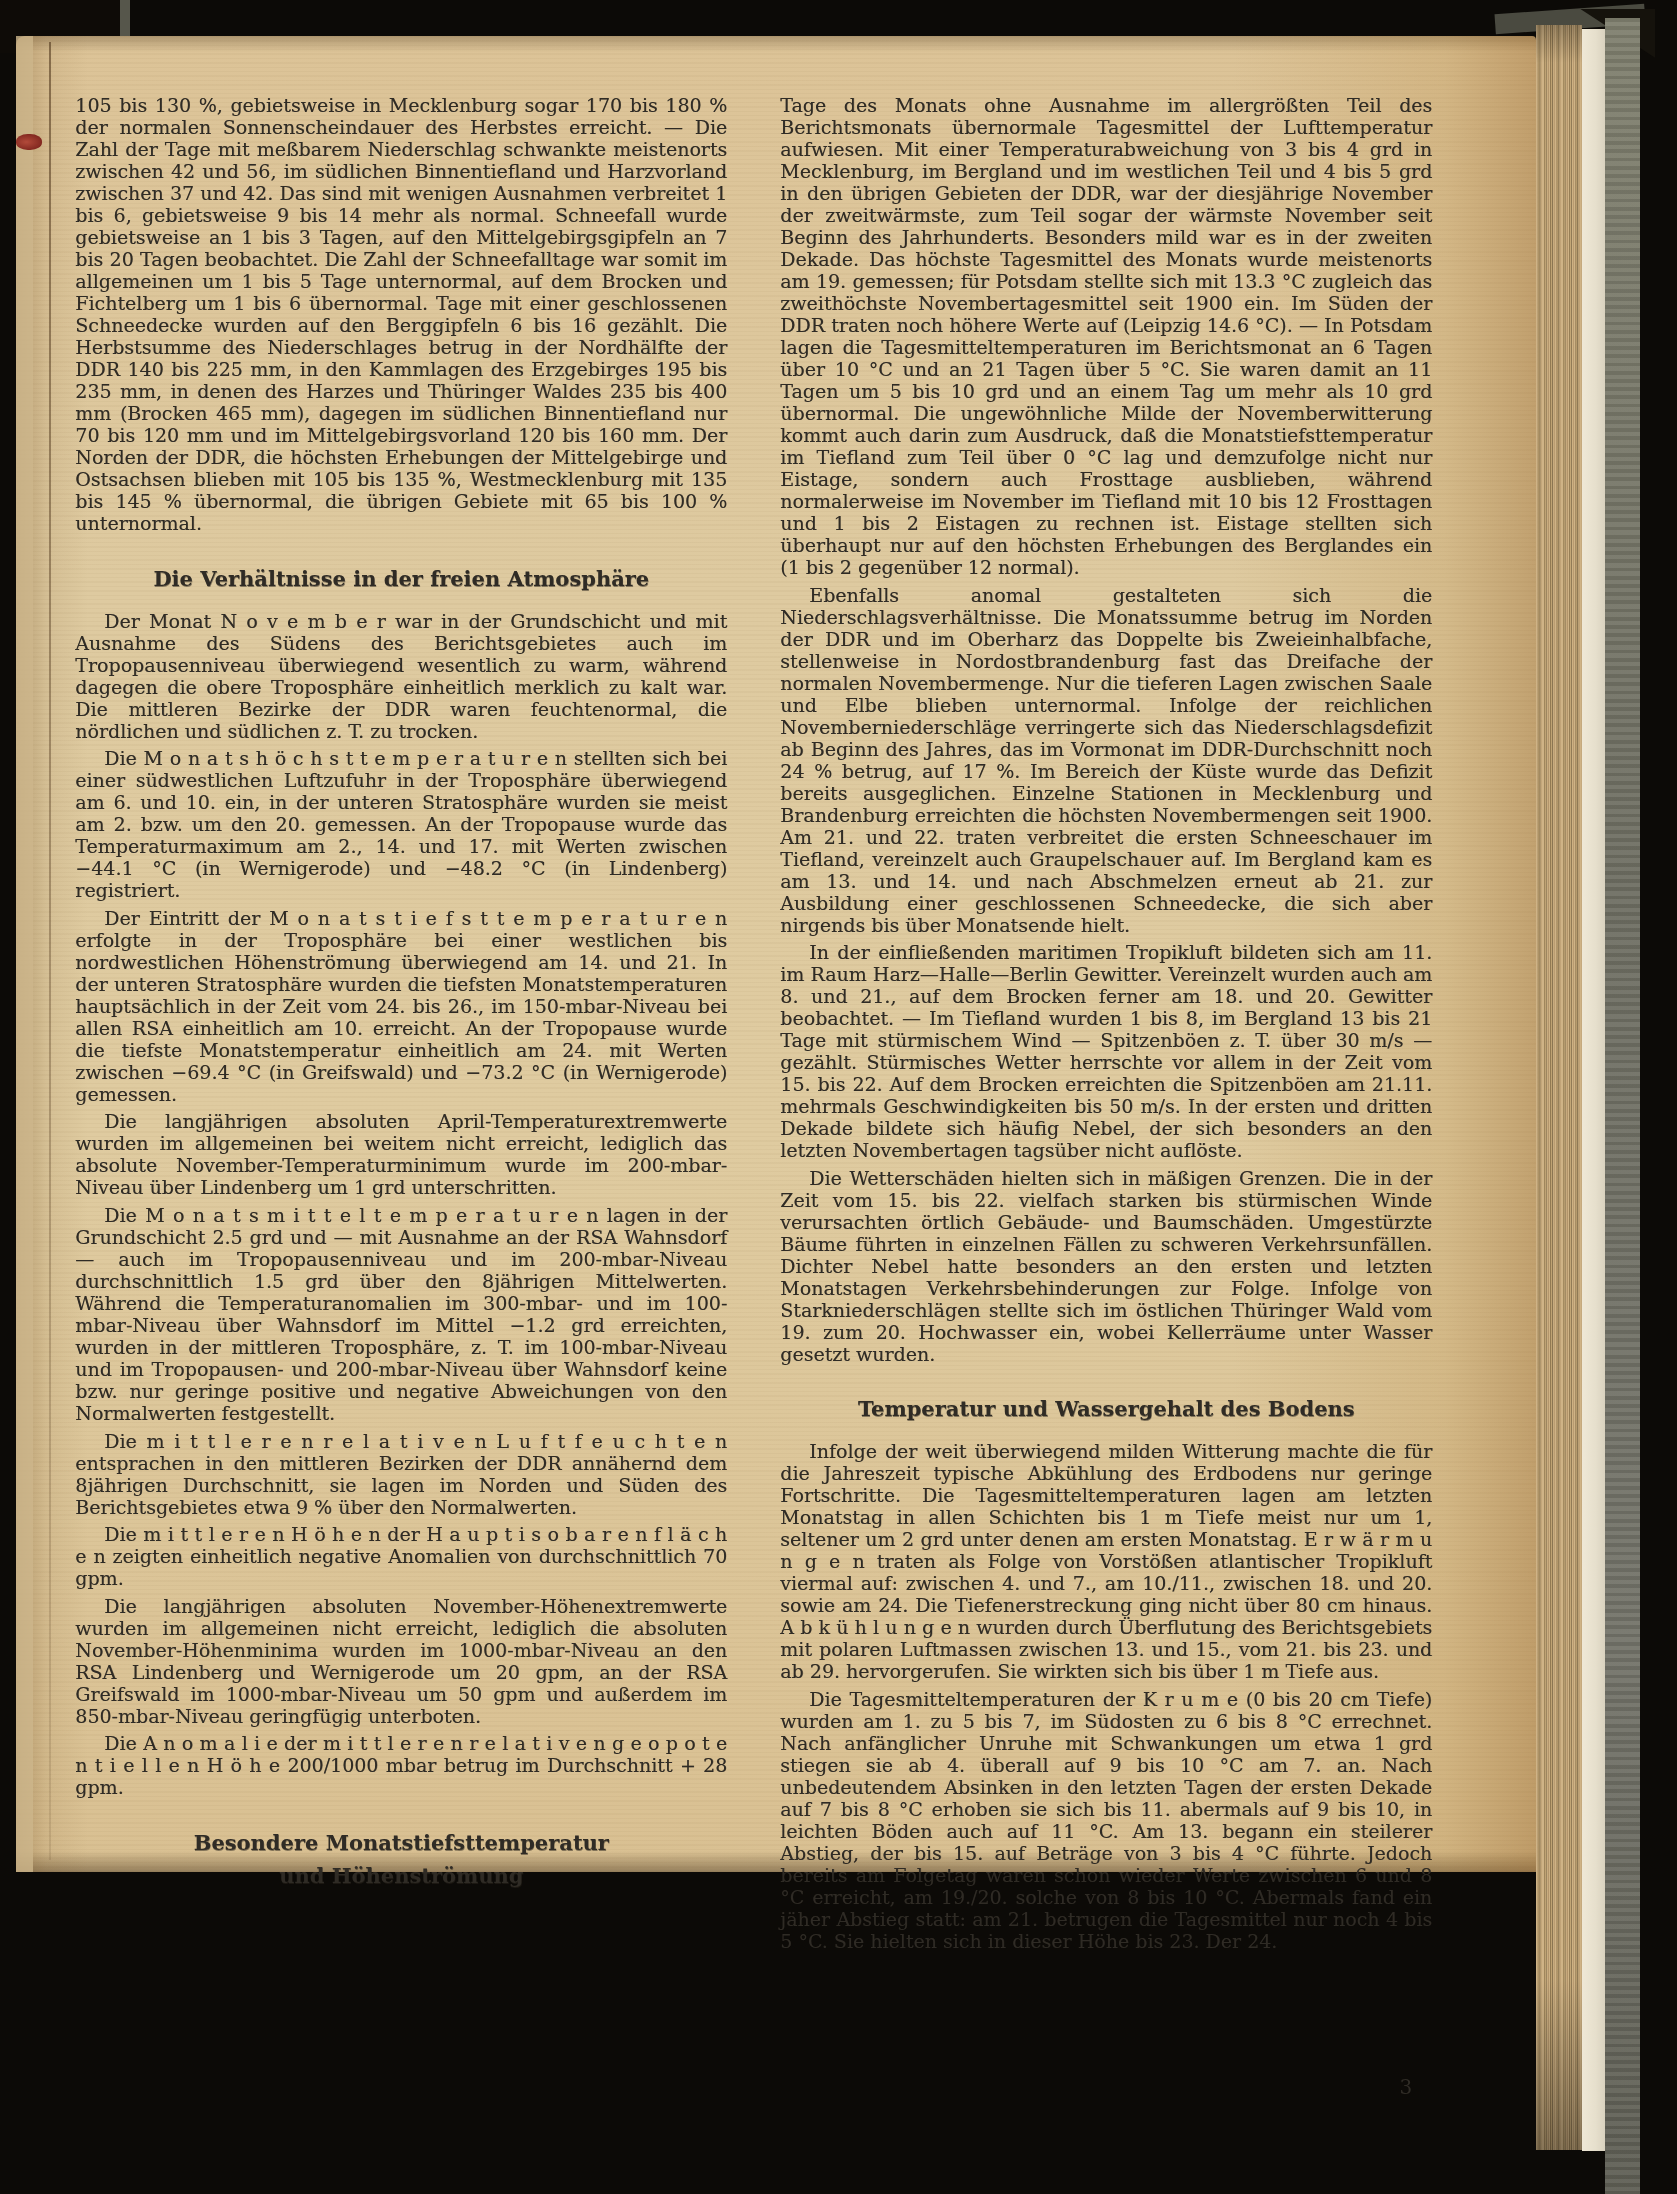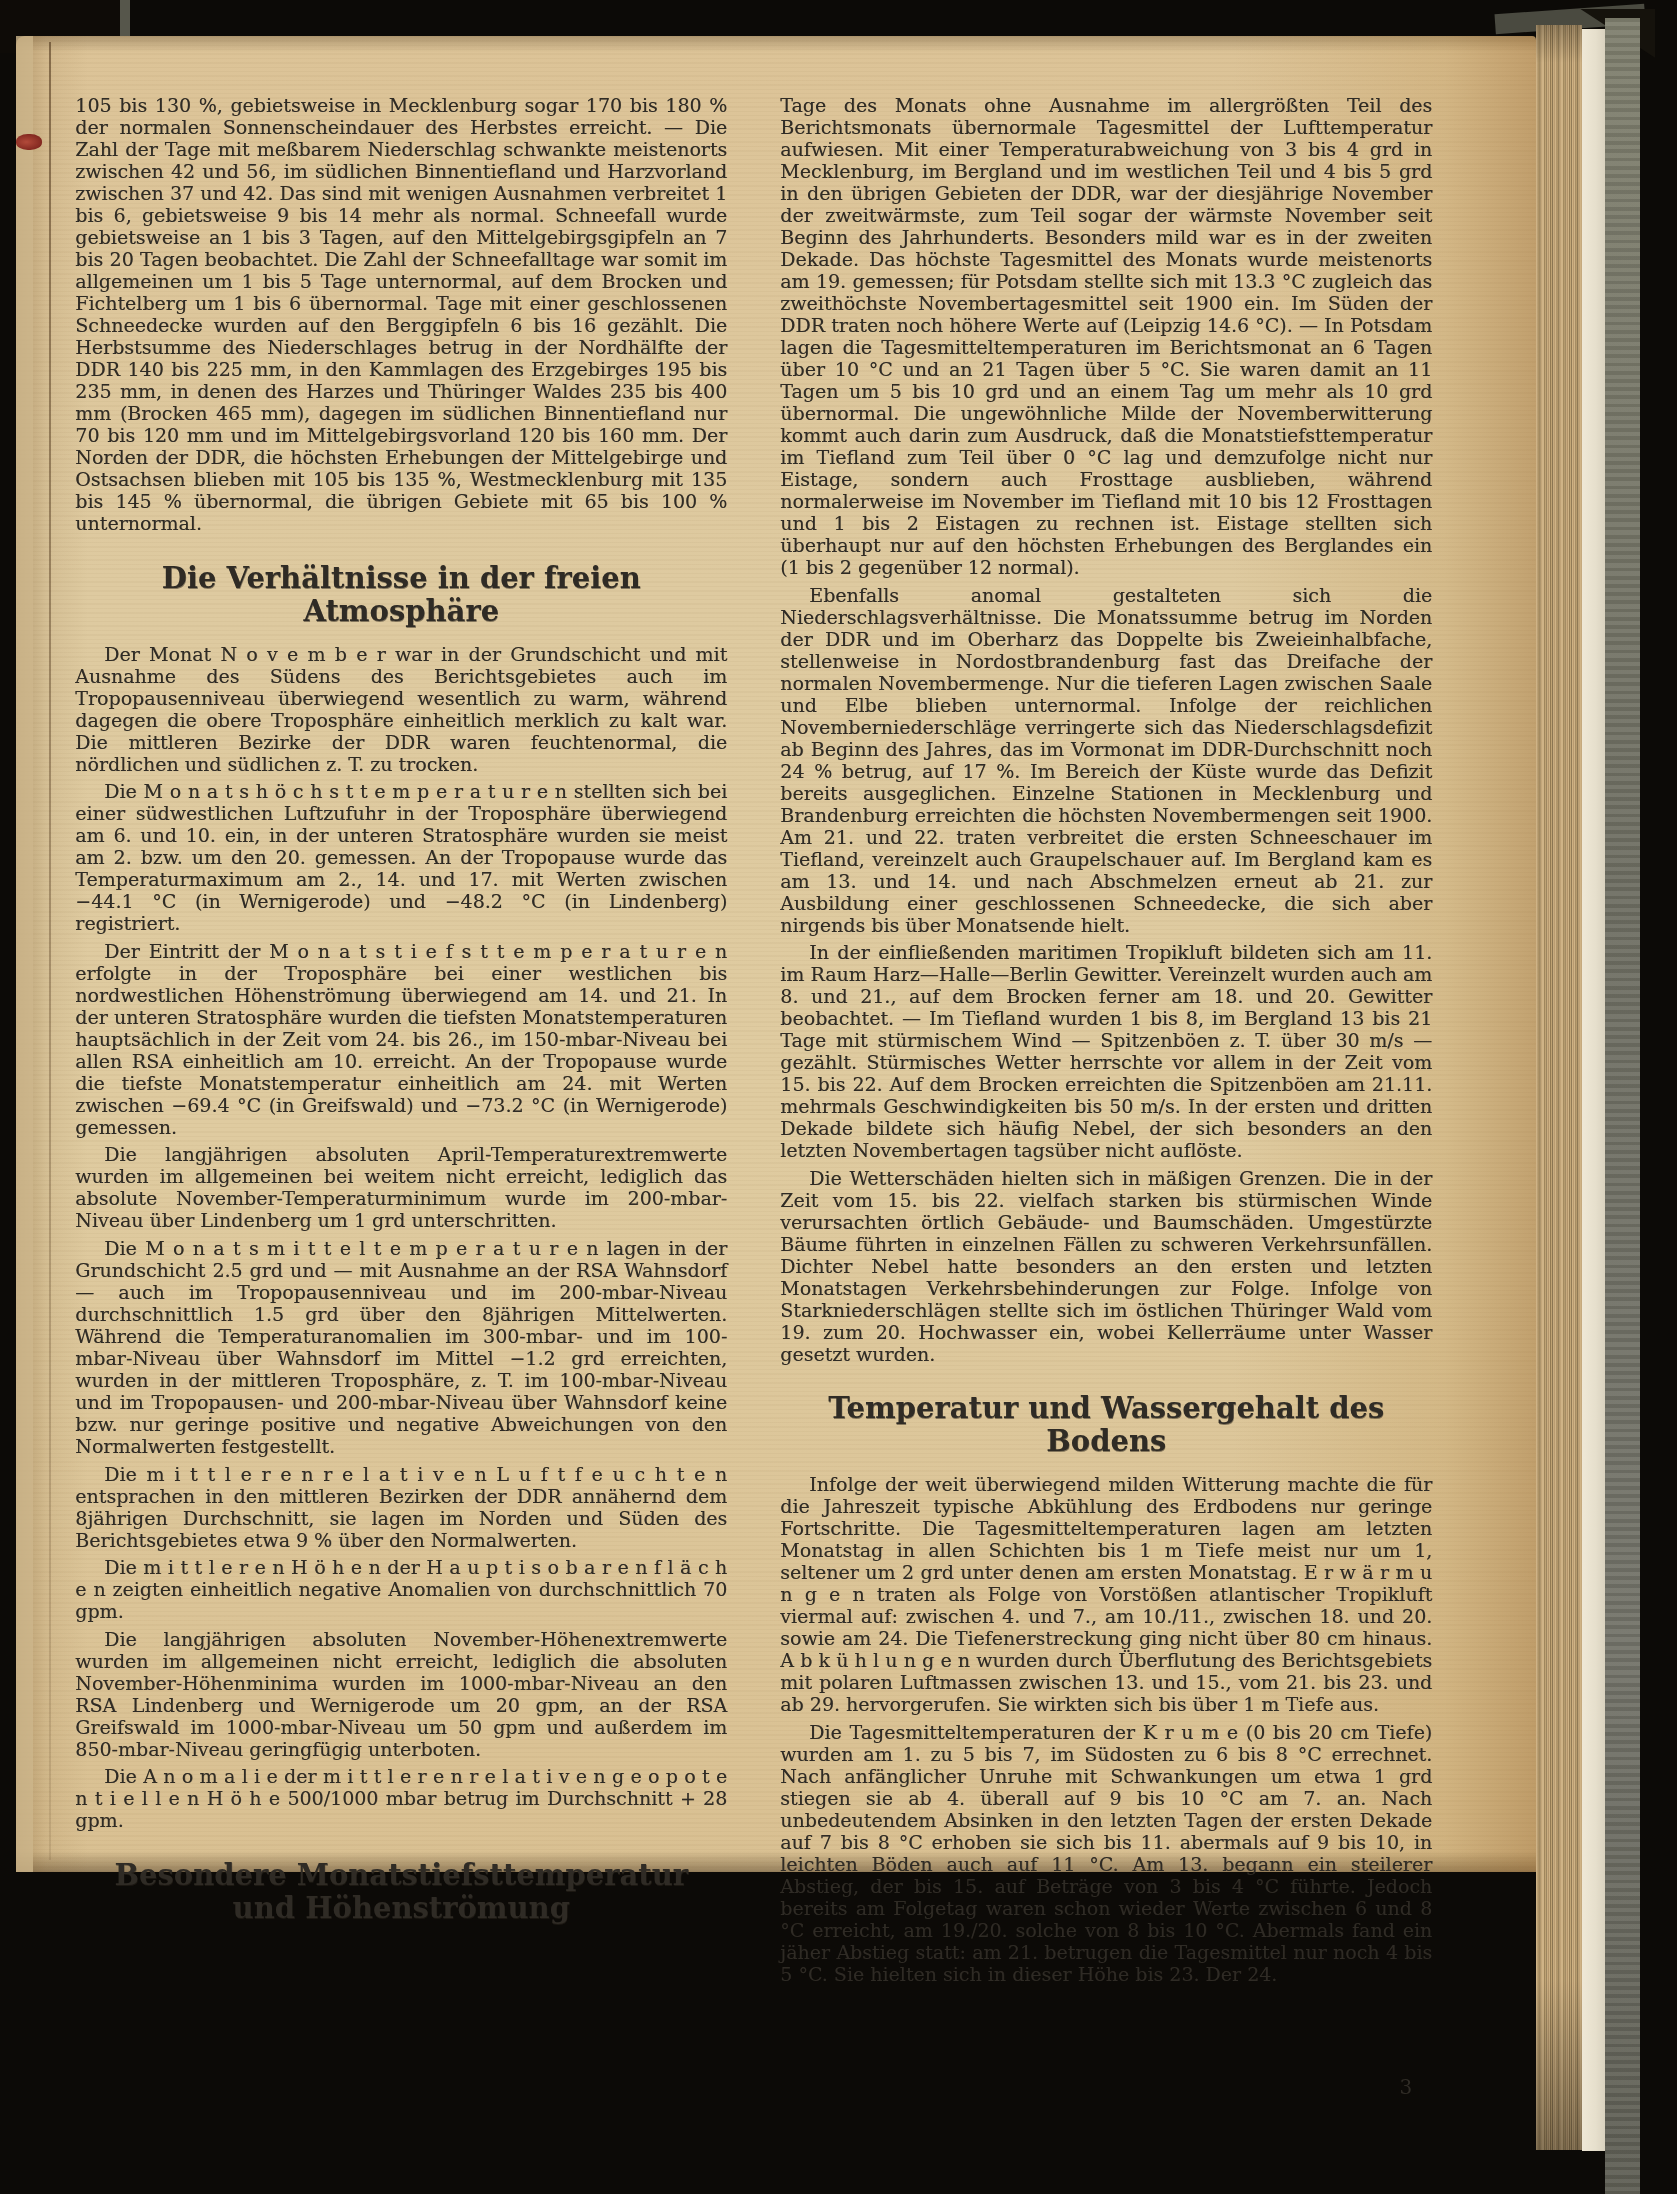--- a/index.html
+++ b/index.html
@@ -85,21 +85,21 @@
     text-align: justify;
     color: #2f2b25;
     text-shadow: 0.3px 0.3px 0.4px rgba(43,38,30,.45);
   }
   .col-left  { left: 59px; }
   .col-right { left: 764px; }
   .col p { margin: 0 0 5.6px 0; text-indent: 29px; }
   .col p.cont { text-indent: 0; }
   .heading {
     font-weight: bold; text-align: center;
-    font-size: 29px; line-height: 33px;
+    font-size: 21px; line-height: 33px;
     margin: 27.6px 0 15px 0;
     text-indent: 0;
     text-shadow: 0.4px 0.5px 0.5px rgba(43,38,30,.5);
   }
   .heading .hline { display: block; }
   .pagenum {
     position: absolute; left: 764px; top: 2039px; width: 652px;
     text-align: right; padding-right: 20px; box-sizing: border-box;
     font-size: 20px; color: #2f2b25;
   }
@@ -129,21 +129,21 @@
       <h2 class="heading">Die Verhältnisse in der freien Atmosphäre</h2>
 
       <p>Der Monat N o v e m b e r war in der Grundschicht und mit Ausnahme des Südens des Berichtsgebietes auch im Tropopausenniveau überwiegend wesentlich zu warm, während dagegen die obere Troposphäre einheitlich merklich zu kalt war. Die mittleren Bezirke der DDR waren feuchtenormal, die nördlichen und südlichen z. T. zu trocken.</p>
       <p>Die M o n a t s h ö c h s t t e m p e r a t u r e n stellten sich bei einer südwestlichen Luftzufuhr in der Troposphäre überwiegend am 6. und 10. ein, in der unteren Stratosphäre wurden sie meist am 2. bzw. um den 20. gemessen. An der Tropopause wurde das Temperaturmaximum am 2., 14. und 17. mit Werten zwischen −44.1 °C (in Wernigerode) und −48.2 °C (in Lindenberg) registriert.</p>
       <p>Der Eintritt der M o n a t s t i e f s t t e m p e r a t u r e n erfolgte in der Troposphäre bei einer westlichen bis nordwestlichen Höhenströmung überwiegend am 14. und 21. In der unteren Stratosphäre wurden die tiefsten Monatstemperaturen hauptsächlich in der Zeit vom 24. bis 26., im 150-mbar-Niveau bei allen RSA einheitlich am 10. erreicht. An der Tropopause wurde die tiefste Monatstemperatur einheitlich am 24. mit Werten zwischen −69.4 °C (in Greifswald) und −73.2 °C (in Wernigerode) gemessen.</p>
       <p>Die langjährigen absoluten April-Temperaturextremwerte wurden im allgemeinen bei weitem nicht erreicht, lediglich das absolute November-Temperaturminimum wurde im 200-mbar-Niveau über Lindenberg um 1 grd unterschritten.</p>
       <p>Die M o n a t s m i t t e l t e m p e r a t u r e n lagen in der Grundschicht 2.5 grd und — mit Ausnahme an der RSA Wahnsdorf — auch im Tropopausenniveau und im 200-mbar-Niveau durchschnittlich 1.5 grd über den 8jährigen Mittelwerten. Während die Temperaturanomalien im 300-mbar- und im 100-mbar-Niveau über Wahnsdorf im Mittel −1.2 grd erreichten, wurden in der mittleren Troposphäre, z. T. im 100-mbar-Niveau und im Tropopausen- und 200-mbar-Niveau über Wahnsdorf keine bzw. nur geringe positive und negative Abweichungen von den Normalwerten festgestellt.</p>
       <p>Die m i t t l e r e n r e l a t i v e n L u f t f e u c h t e n entsprachen in den mittleren Bezirken der DDR annähernd dem 8jährigen Durchschnitt, sie lagen im Norden und Süden des Berichtsgebietes etwa 9 % über den Normalwerten.</p>
       <p>Die m i t t l e r e n H ö h e n der H a u p t i s o b a r e n f l ä c h e n zeigten einheitlich negative Anomalien von durchschnittlich 70 gpm.</p>
       <p>Die langjährigen absoluten November-Höhenextremwerte wurden im allgemeinen nicht erreicht, lediglich die absoluten November-Höhenminima wurden im 1000-mbar-Niveau an den RSA Lindenberg und Wernigerode um 20 gpm, an der RSA Greifswald im 1000-mbar-Niveau um 50 gpm und außerdem im 850-mbar-Niveau geringfügig unterboten.</p>
-      <p>Die A n o m a l i e der m i t t l e r e n r e l a t i v e n g e o p o t e n t i e l l e n H ö h e 500/1000 mbar betrug im Durchschnitt + 28 gpm.</p>
+      <p>Die A n o m a l i e der m i t t l e r e n r e l a t i v e n g e o p o t e n t i e l l e n H ö h e 200/1000 mbar betrug im Durchschnitt + 28 gpm.</p>
 
       <h2 class="heading">
         <span class="hline">Besondere Monatstiefsttemperatur</span>
         <span class="hline">und Höhenströmung</span>
       </h2>
 
     </div>
 
     <div class="col col-right">
       <p class="cont">Tage des Monats ohne Ausnahme im allergrößten Teil des Berichtsmonats übernormale Tagesmittel der Lufttemperatur aufwiesen. Mit einer Temperaturabweichung von 3 bis 4 grd in Mecklenburg, im Bergland und im westlichen Teil und 4 bis 5 grd in den übrigen Gebieten der DDR, war der diesjährige November der zweitwärmste, zum Teil sogar der wärmste November seit Beginn des Jahrhunderts. Besonders mild war es in der zweiten Dekade. Das höchste Tagesmittel des Monats wurde meistenorts am 19. gemessen; für Potsdam stellte sich mit 13.3 °C zugleich das zweithöchste Novembertagesmittel seit 1900 ein. Im Süden der DDR traten noch höhere Werte auf (Leipzig 14.6 °C). — In Potsdam lagen die Tagesmitteltemperaturen im Berichtsmonat an 6 Tagen über 10 °C und an 21 Tagen über 5 °C. Sie waren damit an 11 Tagen um 5 bis 10 grd und an einem Tag um mehr als 10 grd übernormal. Die ungewöhnliche Milde der Novemberwitterung kommt auch darin zum Ausdruck, daß die Monatstiefsttemperatur im Tiefland zum Teil über 0 °C lag und demzufolge nicht nur Eistage, sondern auch Frosttage ausblieben, während normalerweise im November im Tiefland mit 10 bis 12 Frosttagen und 1 bis 2 Eistagen zu rechnen ist. Eistage stellten sich überhaupt nur auf den höchsten Erhebungen des Berglandes ein (1 bis 2 gegenüber 12 normal).</p>

